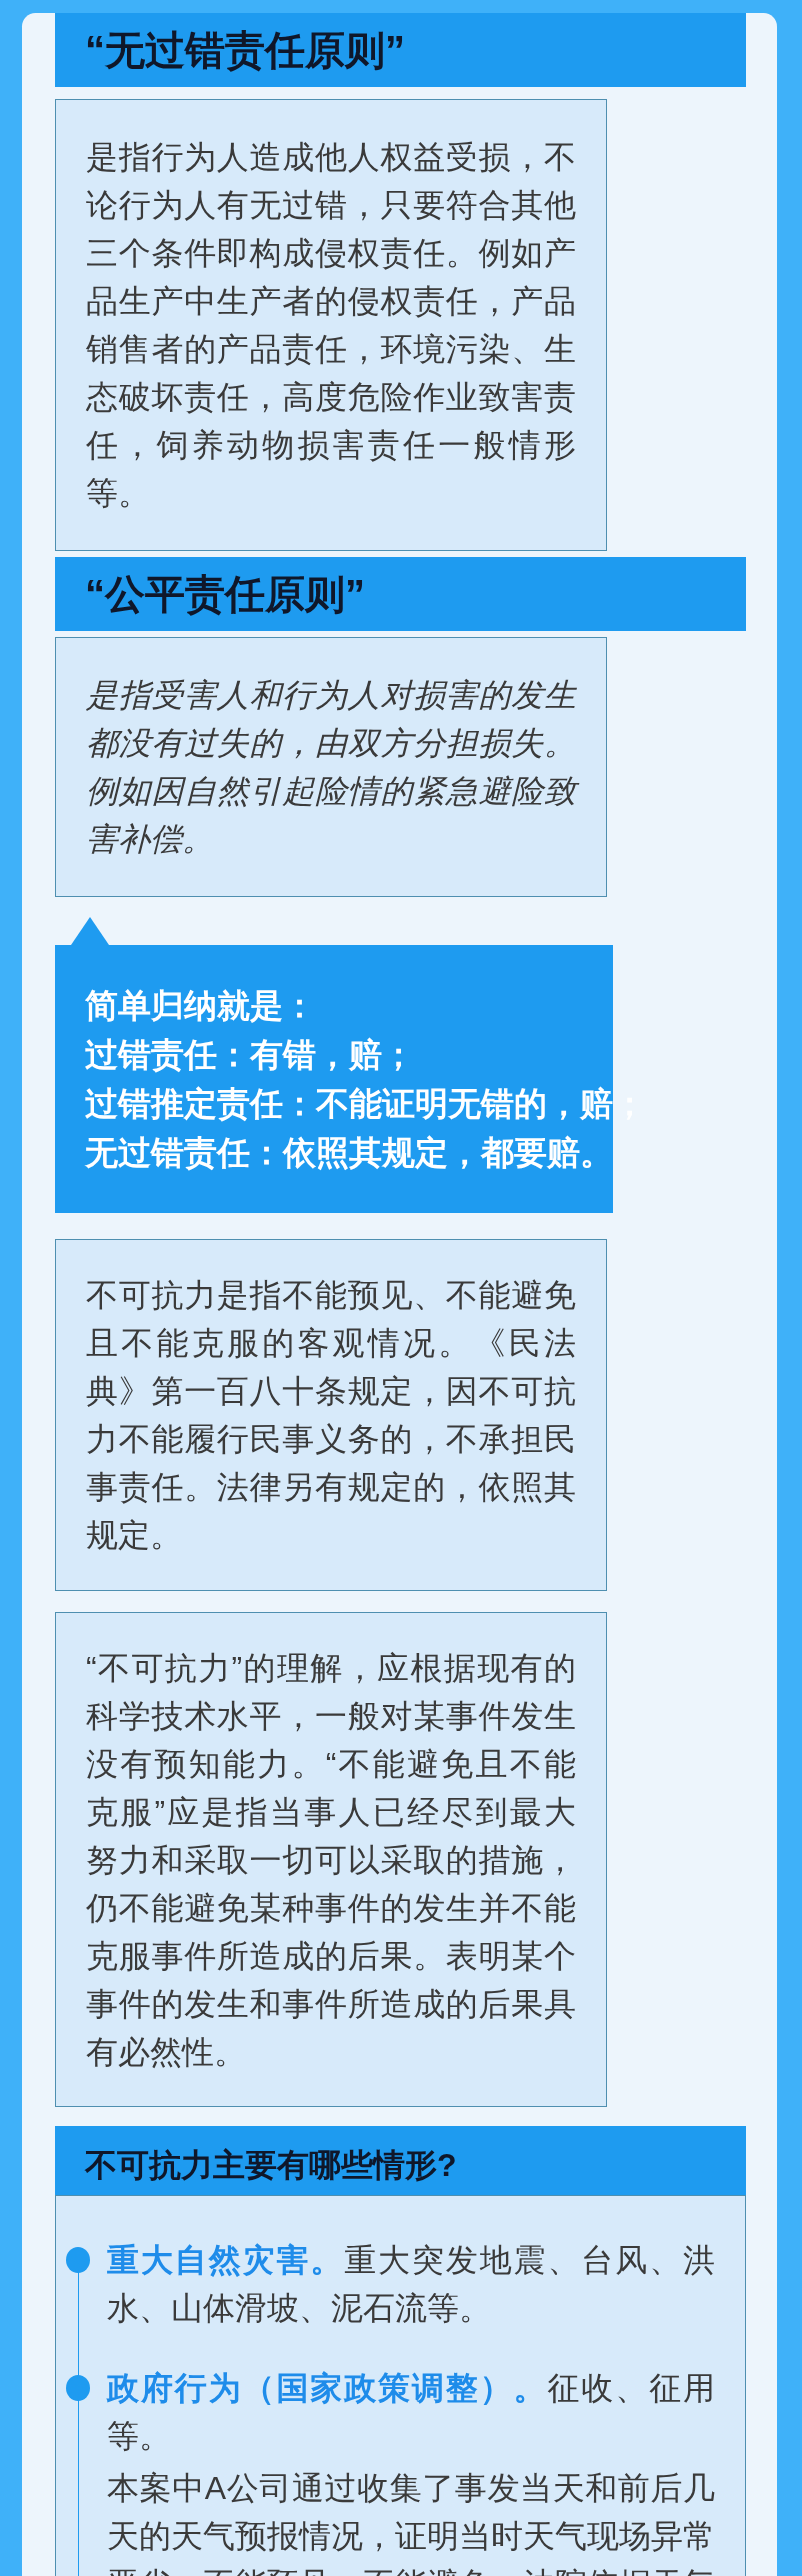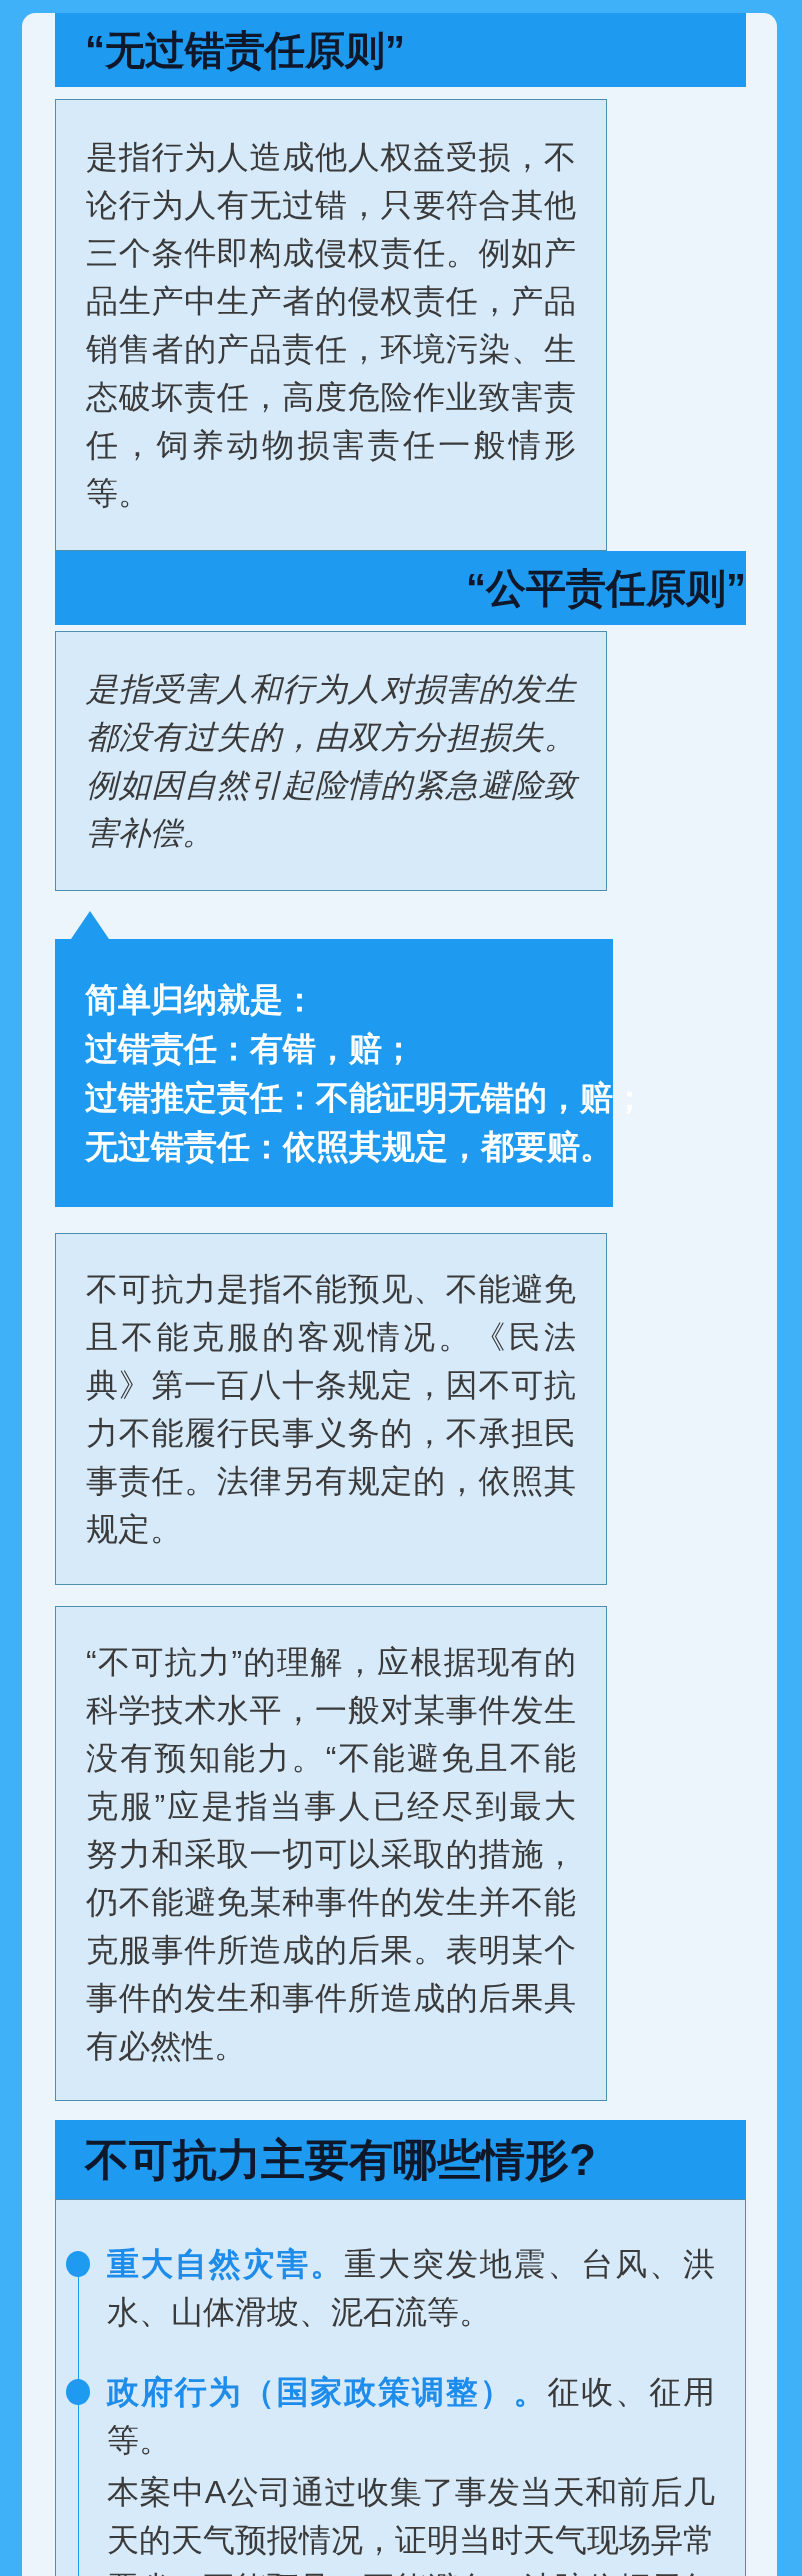--- a/index.html
+++ b/index.html
@@ -34,22 +34,22 @@
     background:var(--accent-blue,#1E9BF0);
     color:#0f172a;
     font-weight:bold;
     font-size:40px;
     padding-left:30px;
     box-sizing:border-box;
     white-space:nowrap;
     overflow:hidden;
   }
   .bar1{margin-top:12.6px;}
-  .bar2{text-align:right;}
-  .bar3{margin-top:18.6px;height:79px;line-height:79px;font-size:44px;}
+  .bar2{margin-top:6px;}
+  .bar3{margin-top:18.6px;height:69px;line-height:79px;font-size:32px;}
   .card{
     width:552px;
     background:var(--card-bg,#D7EAFA);
     border:1.5px solid var(--card-border,#4E8FB0);
     box-sizing:border-box;
     padding:33px 30px;
   }
   .card p{
     margin:0;
     font-size:32px;

